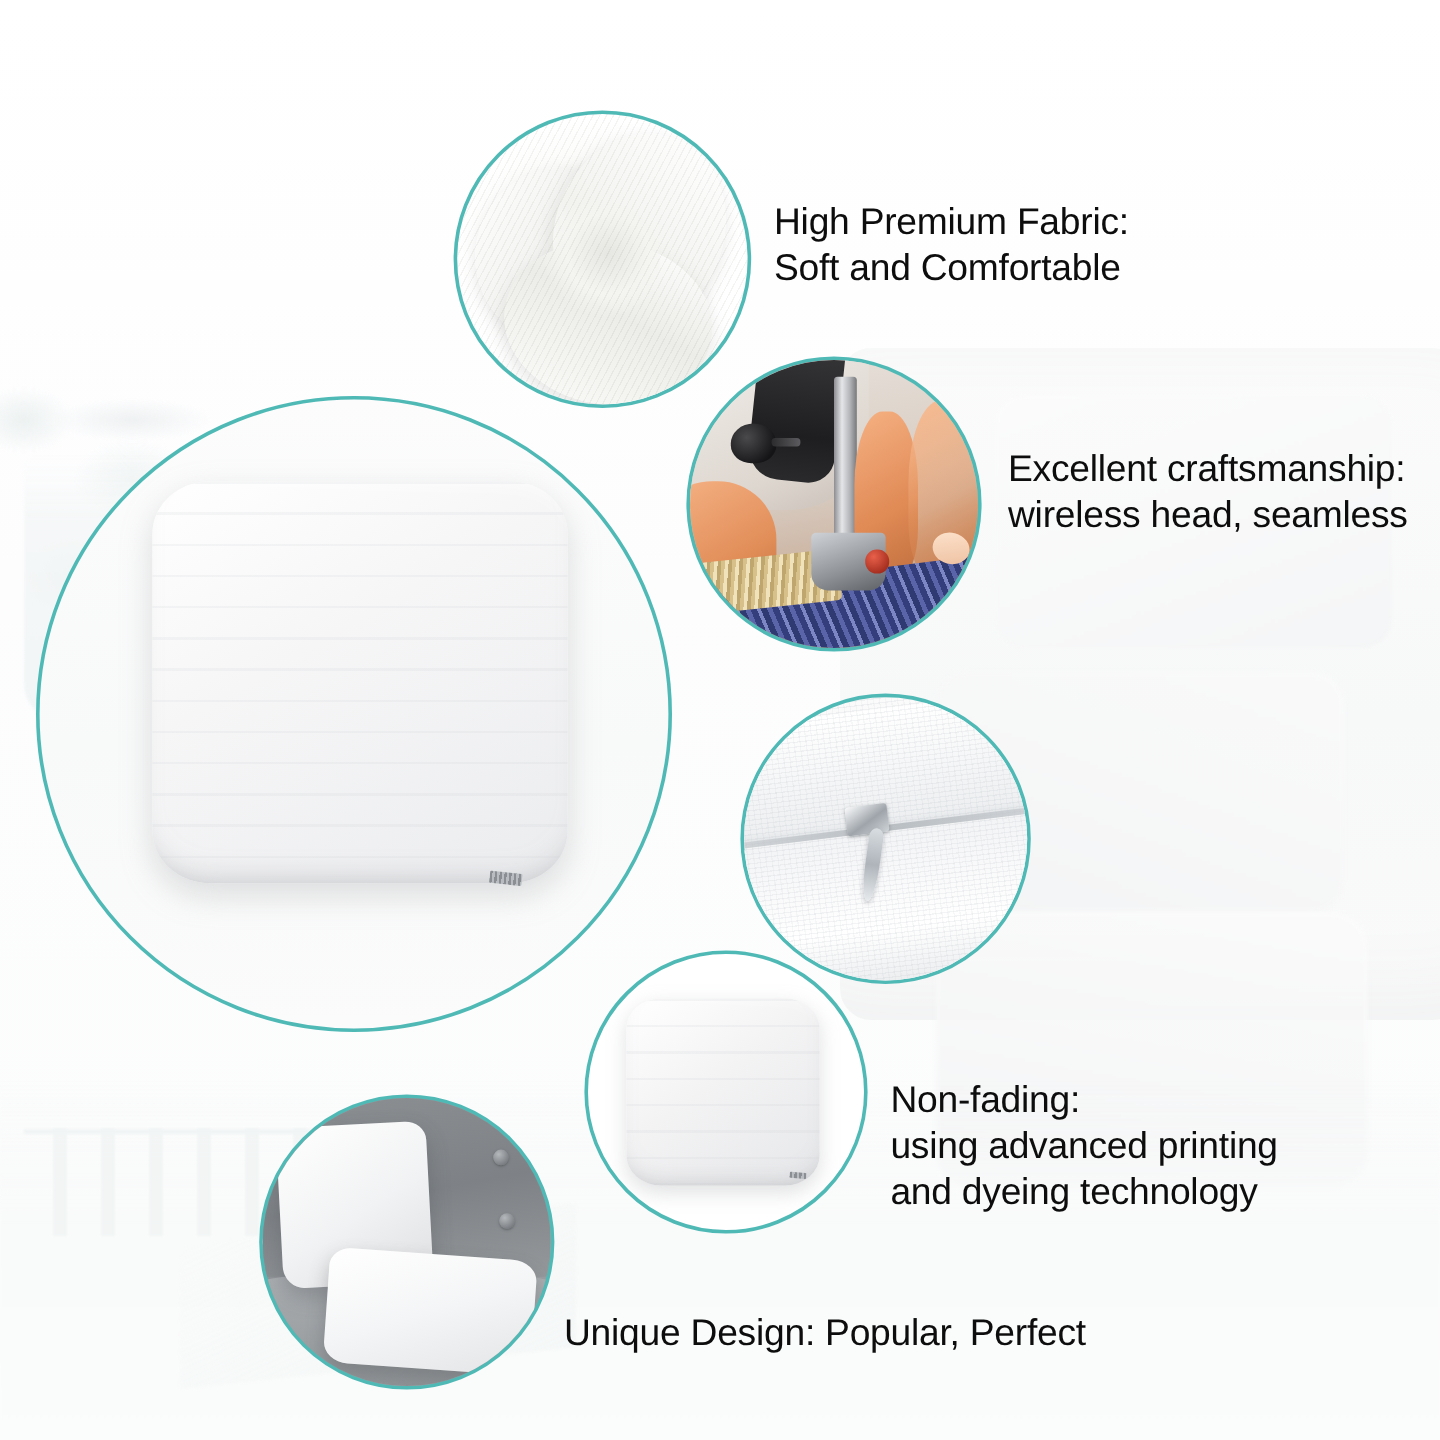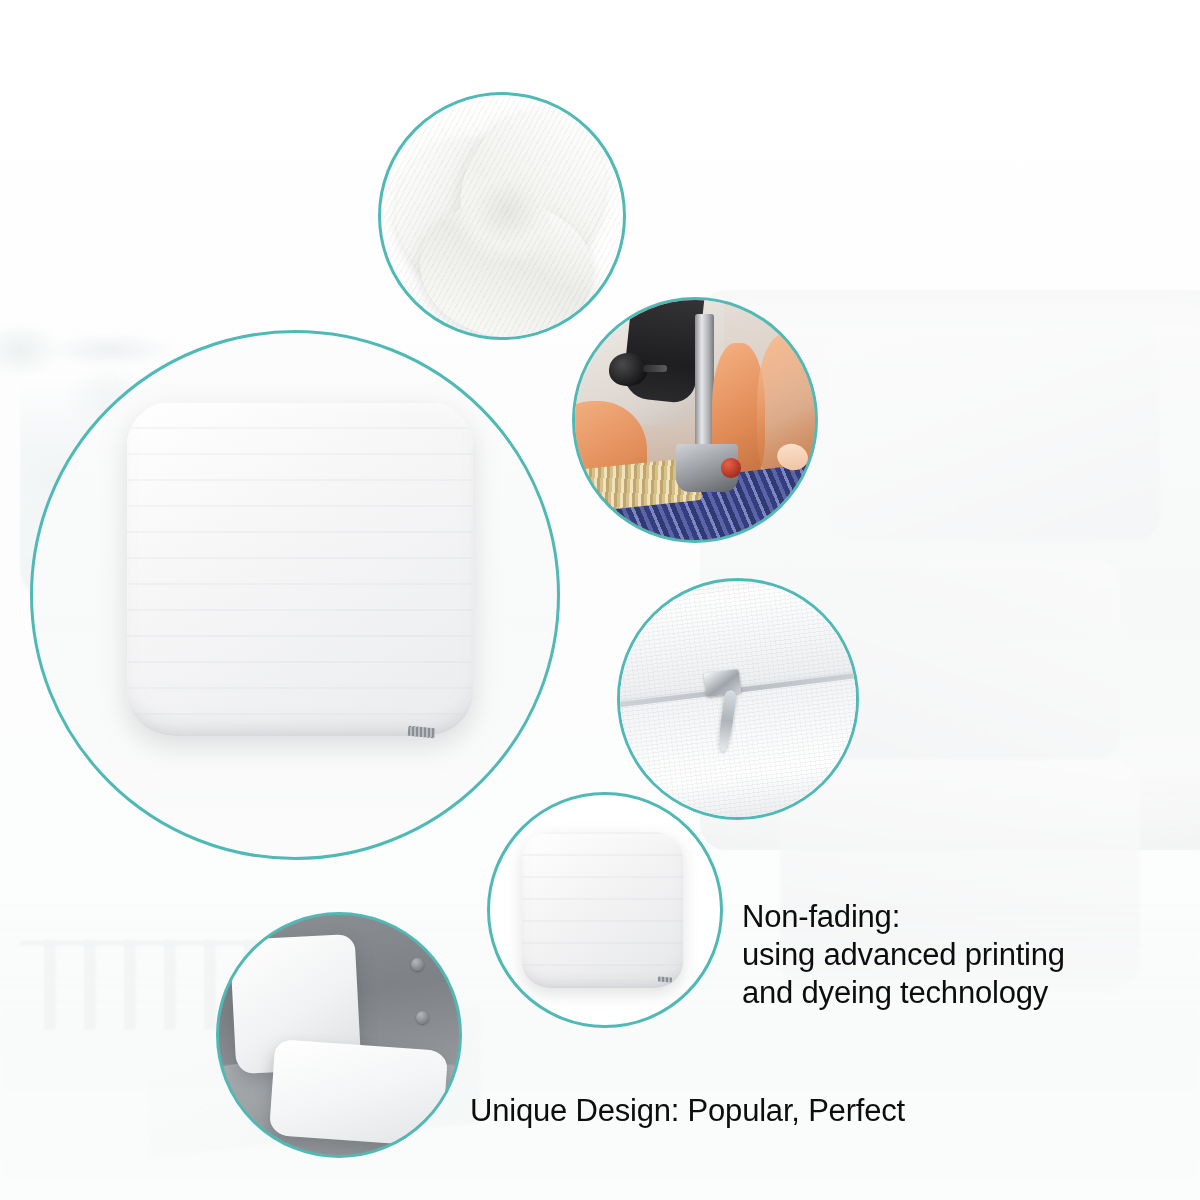--- a/index.html
+++ b/index.html
@@ -448,21 +448,25 @@
     <div class="circle-inner">
       <div class="sf-back"></div>
       <div class="sf-btn" style="left:80%; top:18%;"></div>
       <div class="sf-btn" style="left:82%; top:40%;"></div>
       <div class="sf-seat"></div>
       <div class="sf-pill-up"></div>
       <div class="sf-pill-down"></div>
     </div>
   </div>
 
-
+  <div class="label" id="label-fabric">High Premium Fabric:
+Soft and Comfortable</div>
+
+  <div class="label" id="label-craft">Excellent craftsmanship:
+wireless head, seamless</div>
 
 
   <div class="label" id="label-design">Unique Design: Popular, Perfect</div>
 
   <div class="label" id="label-nonfade">Non-fading:
 using advanced printing
 and dyeing technology</div>
 
 </div>
 

